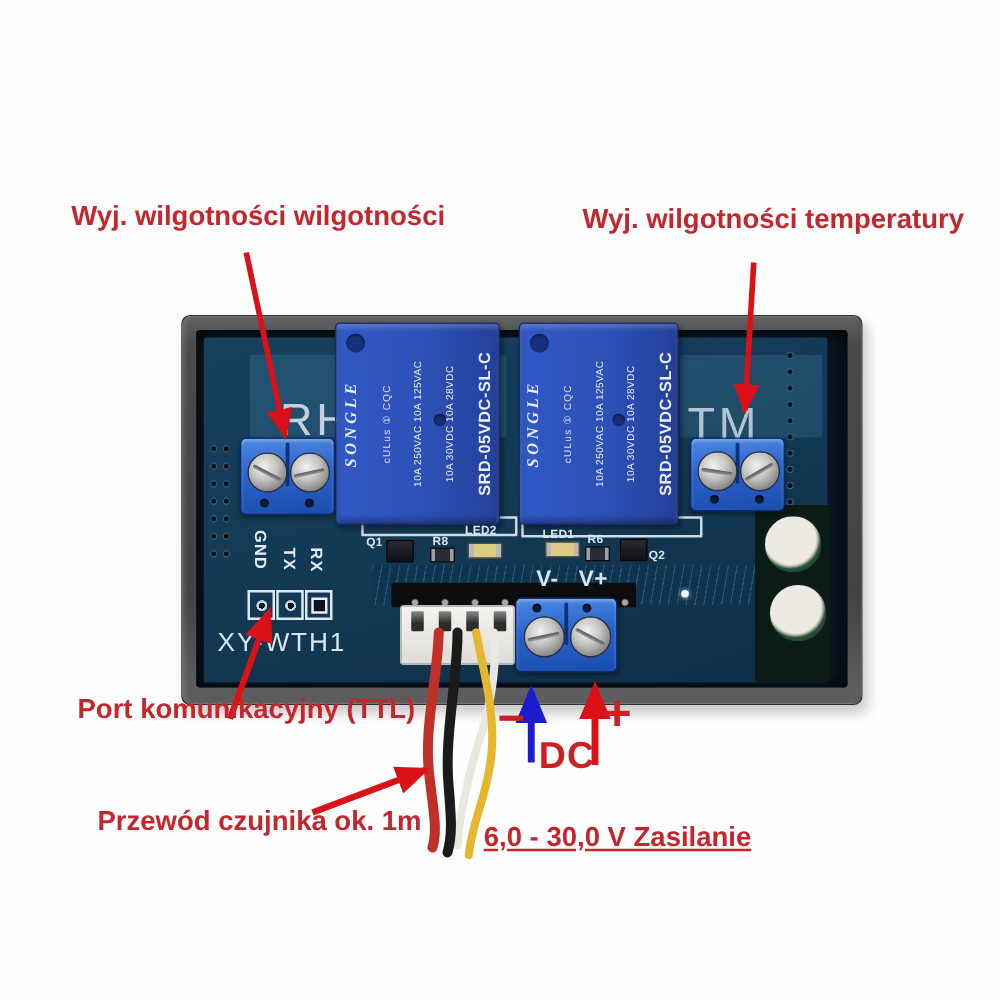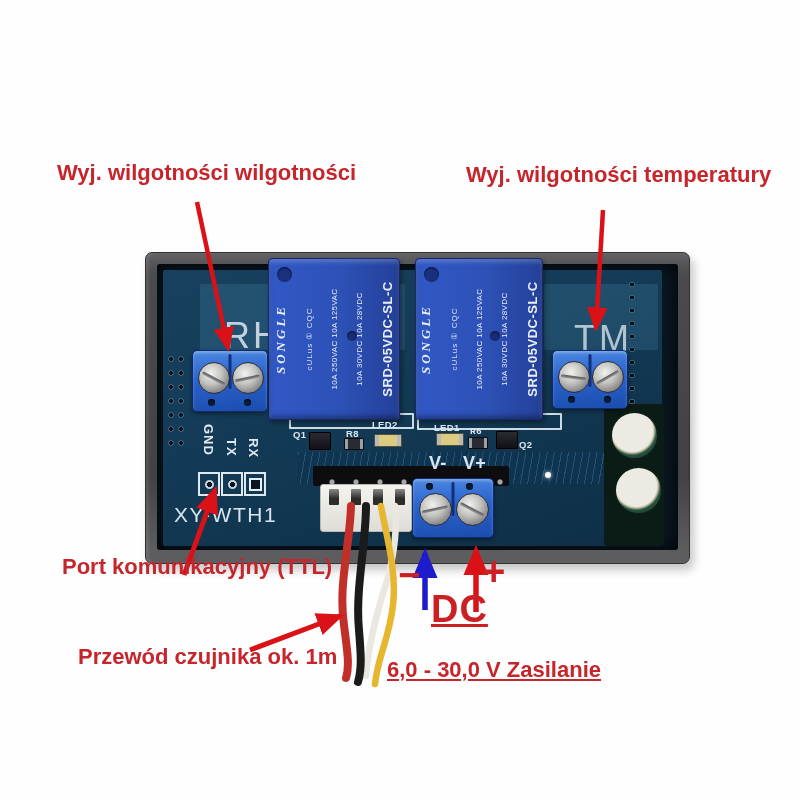--- a/index.html
+++ b/index.html
@@ -100,21 +100,21 @@
 <div class="enclosure">
   <div class="cavity"></div>
 </div>
 
 <div class="pcb"></div>
 <div class="lightpatch" style="left:200px;top:284px;width:205px;height:66px;"></div>
 <div class="lightpatch" style="left:544px;top:284px;width:114px;height:66px;"></div>
 <div class="traceband"></div>
 
 <div class="bigmark" style="left:224px;top:315px;">RH</div>
-<div class="bigmark" style="left:574px;top:318px;opacity:.9;">TM</div>
+<div class="bigmark" style="left:550px;top:318px;opacity:.9;">TM</div>
 
 <div class="dotcol" style="left:166px;top:352px;width:20px;height:100px;background-size:10px 14px;"></div>
 <div class="dotcol" style="left:626px;top:278px;width:12px;height:192px;background-size:12px 13px;"></div>
 
 <div class="fprint" style="left:289px;top:413px;width:121px;height:12px;"></div>
 <div class="fprint" style="left:417px;top:413px;width:141px;height:13px;"></div>
 
 <div class="relay" style="left:268px;top:258px;width:130px;height:160px;">
   <div class="dimple" style="left:8px;top:8px;width:15px;height:15px;"></div>
   <div class="dimple" style="left:78px;top:72px;width:10px;height:10px;"></div>
@@ -169,21 +169,21 @@
 <div class="padbox" style="left:244px;top:472px;">
     <div class="padsq"></div>
   </div>
 
 <div class="model" style="left:174px;top:503px;">XY-WTH1</div>
 
 <div class="silk" style="left:293px;top:429px;">Q1</div>
 <div class="silk" style="left:346px;top:428px;">R8</div>
 <div class="silk" style="left:372px;top:419px;">LED2</div>
 <div class="silk" style="left:434px;top:422px;">LED1</div>
-<div class="silk" style="left:470px;top:426px;font-family:Liberation Mono, monospace;">R6</div>
+<div class="silk" style="left:470px;top:426px;">R6</div>
 <div class="silk" style="left:519px;top:439px;">Q2</div>
 <div class="comp q-comp" style="left:309px;top:432px;width:20px;height:16px;"></div>
 <div class="comp r-comp" style="left:344px;top:438px;width:18px;height:10px;"></div>
 <div class="comp led-comp" style="left:374px;top:434px;width:26px;height:11px;"></div>
 <div class="comp led-comp" style="left:436px;top:433px;width:26px;height:11px;"></div>
 <div class="comp r-comp" style="left:468px;top:437px;width:18px;height:10px;"></div>
 <div class="comp q-comp" style="left:496px;top:431px;width:20px;height:16px;"></div>
 
 <div class="silk" style="left:429px;top:453px;font-size:18px;">V-</div>
 <div class="silk" style="left:463px;top:453px;font-size:18px;">V+</div>
@@ -226,13 +226,13 @@
   <line x1="476" y1="612" x2="476" y2="550" stroke="#da1217" stroke-width="5.5" marker-end="url(#ah-red)"></line>
 </svg>
 
 <div class="ann" style="left:57px;top:160px;">Wyj. wilgotności wilgotności</div>
 <div class="ann" style="left:466px;top:162px;">Wyj. wilgotności  temperatury</div>
 <div class="ann" style="left:62px;top:554px;">Port komunikacyjny (TTL)</div>
 <div class="ann" style="left:78px;top:644px;">Przewód czujnika ok. 1m</div>
 <div class="ann" style="left:387px;top:657px;text-decoration:underline;">6,0 - 30,0 V Zasilanie</div>
 <div class="sign" style="left:398px;top:556px;font-size:38px;">−</div>
 <div class="sign" style="left:482px;top:551px;font-size:40px;">+</div>
-<div class="sign" style="left:431px;top:590px;font-size:38px;letter-spacing:1px;text-decoration:underline;">DC</div>
+<div class="sign" style="left:431px;top:590px;font-size:30px;letter-spacing:1px;">DC</div>
 
 </body></html>

